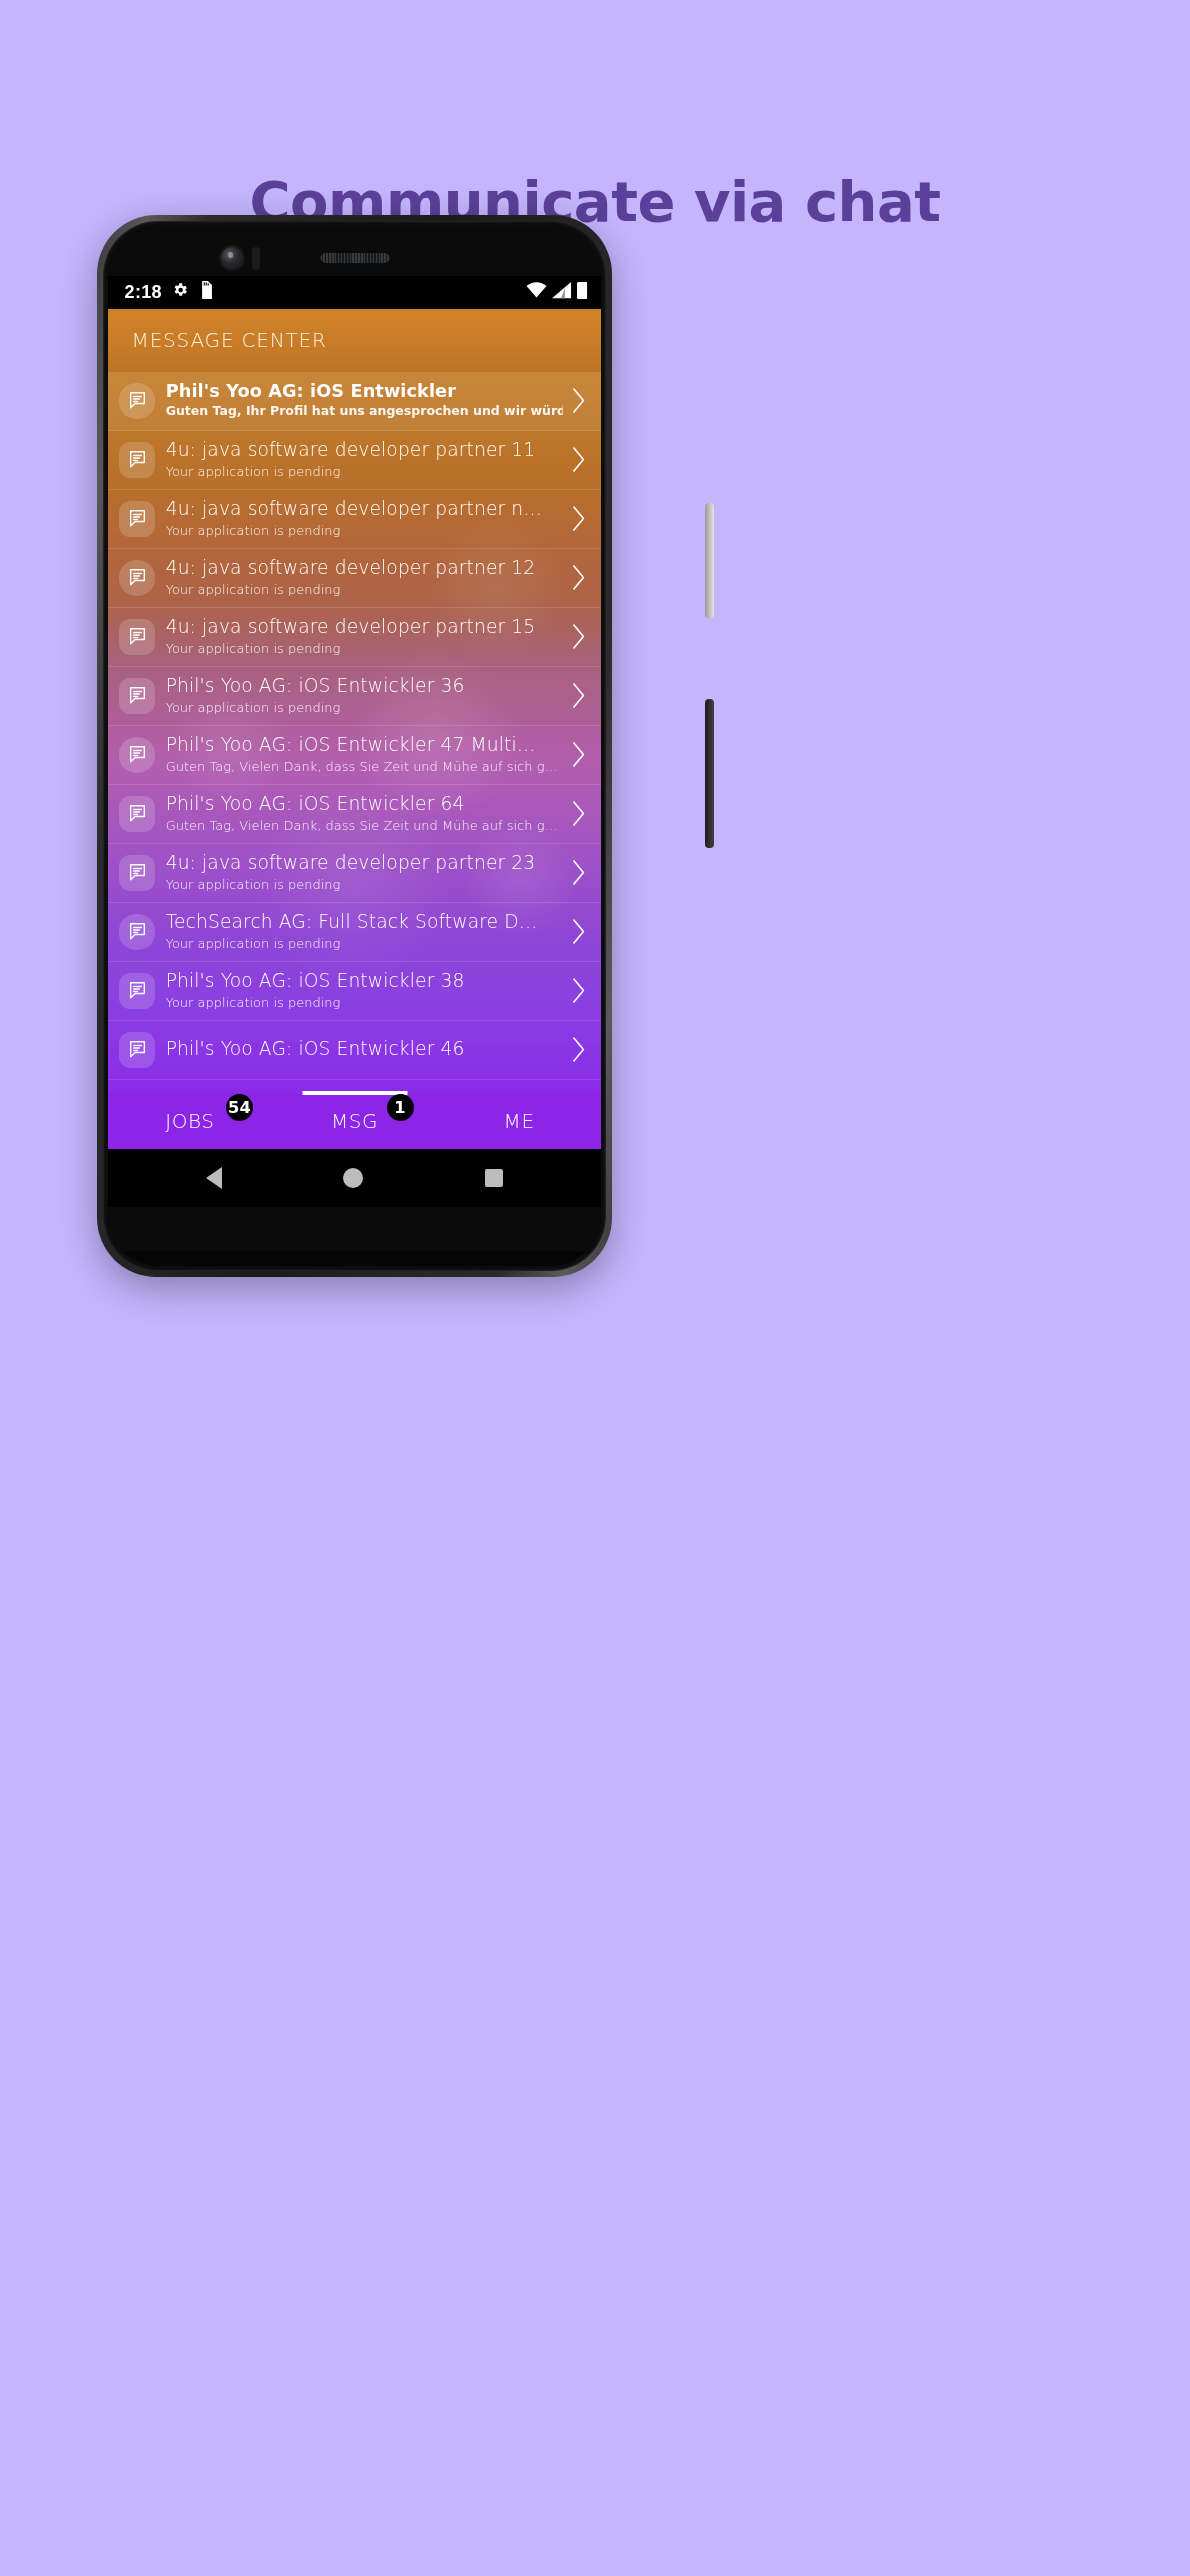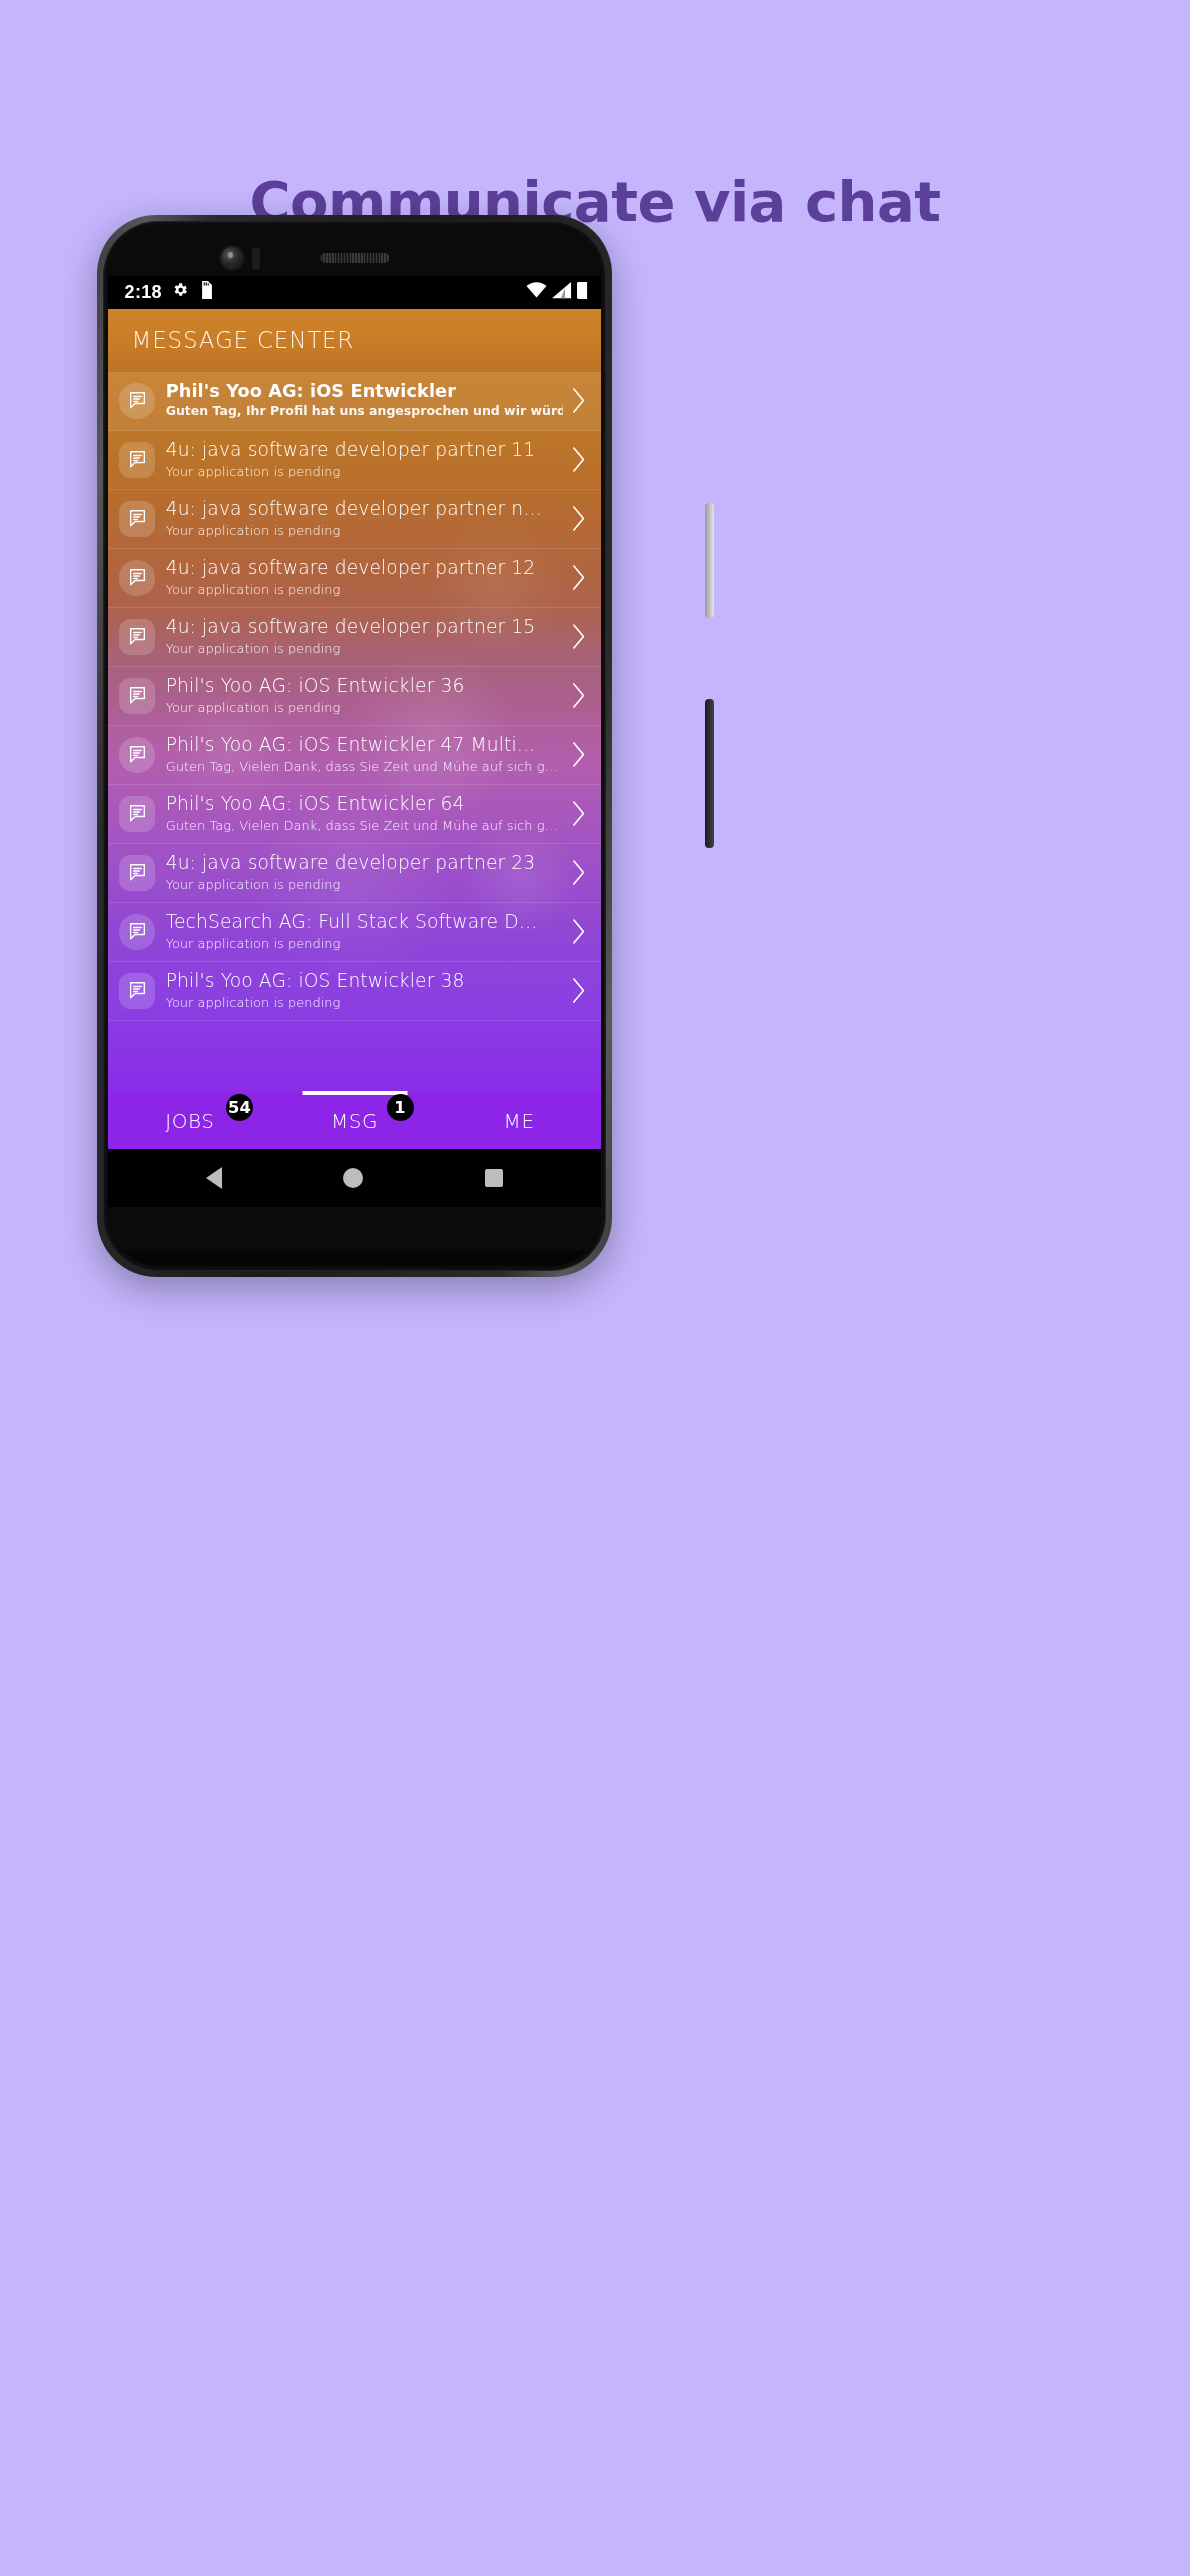--- a/index.html
+++ b/index.html
@@ -96,21 +96,21 @@
 
   
   .app-header {
     height:63px;
     background:linear-gradient(180deg,#cf8329 0%,#c87c27 55%,#bd7425 100%);
     display:flex; align-items:center;
     padding-left:24px;
   }
   .app-title {
     font-family:"DejaVu Sans", sans-serif;
-    font-size:23px; font-weight:300;
+    font-size:20px; font-weight:300;
     letter-spacing:0.8px;
     color:#fdf2e2;
   }
 
   
   .msg-list {
     position:relative;
     height:721px;
     background:linear-gradient(180deg,
       #c47d2a 0%,
@@ -502,20 +502,38 @@
               <div class="msg-text">
                 <div class="msg-title">Phil's Yoo AG: iOS Entwickler 38</div>
                 <div class="msg-sub">Your application is pending</div>
               </div>
               <div class="chev">
                 <svg width="15.3" height="29" viewBox="0 0 16 30" fill="none" stroke="#ffffff" stroke-width="1.7" stroke-linecap="round" stroke-linejoin="round">
                   <polyline points="3,3 13,15 3,27"></polyline>
                 </svg>
               </div>
             </div>
+            <div class="msg-row">
+              <div class="avatar">
+                <svg width="21" height="21" viewBox="0 0 24 24" fill="none" stroke="#ffffff" stroke-width="1.6">
+  <path d="M4.2 3.2h15.6v12.2H9.2L4.2 20.4z" stroke-linejoin="round"></path>
+  <line x1="7.6" y1="7.4" x2="16.4" y2="7.4" stroke-width="1.7" stroke-linecap="round"></line>
+  <line x1="7.6" y1="10.3" x2="14.2" y2="10.3" stroke-width="1.7" stroke-linecap="round"></line>
+  <line x1="7.6" y1="13.2" x2="12.0" y2="13.2" stroke-width="1.7" stroke-linecap="round"></line>
+</svg>
+              </div>
+              <div class="msg-text">
+                <div class="msg-title">Phil's Yoo AG: iOS Entwickler 46</div>
+              </div>
+              <div class="chev">
+                <svg width="15.3" height="29" viewBox="0 0 16 30" fill="none" stroke="#ffffff" stroke-width="1.7" stroke-linecap="round" stroke-linejoin="round">
+                  <polyline points="3,3 13,15 3,27"></polyline>
+                </svg>
+              </div>
+            </div>
           </div>
 
         <div class="tabbar" id="tabbar">
             <div class="tab">
               <span class="tab-label">JOBS</span>
               <span class="badge badge-jobs">54</span>
             </div>
             <div class="tab">
               <div class="tab-indicator"></div>
               <span class="tab-label">MSG</span>

